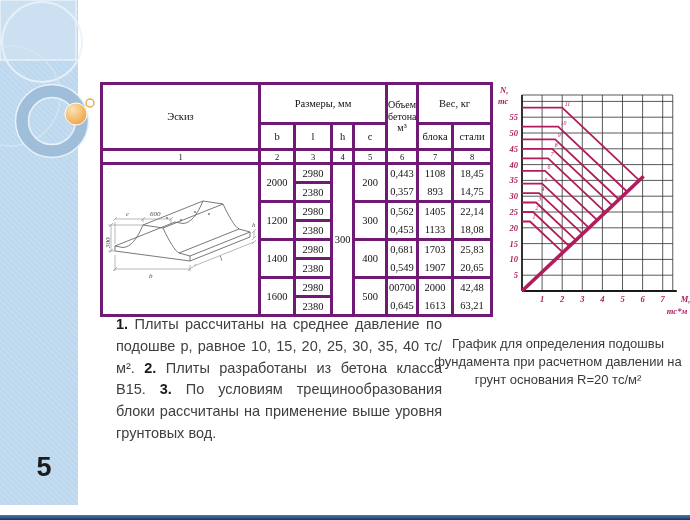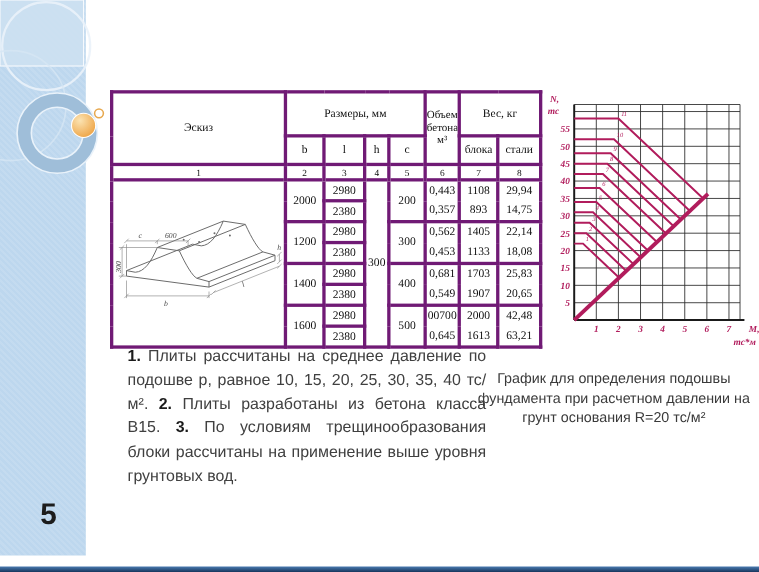--- a/index.html
+++ b/index.html
@@ -166,21 +166,21 @@
     <path class="sk-dim" d="M149,42 L149,49 M147,44 L151,40 M147,51 L151,47"></path>
     <text class="sk-txt" x="147" y="38">h</text>
   </svg>
           </td>
           <td rowspan="2">2000</td>
           <td>2980</td>
           <td rowspan="8">300</td>
           <td rowspan="2">200</td>
           <td class="nb">0,443</td>
           <td class="nb">1108</td>
-          <td class="nb">29,94</td>
+          <td class="nb">18,45</td>
         </tr>
         <tr class="dr">
           <td>2380</td>
           <td>0,357</td>
           <td>893</td>
           <td>14,75</td>
         </tr>
         <tr class="dr">
           <td rowspan="2">1200</td>
           <td>2980</td>

